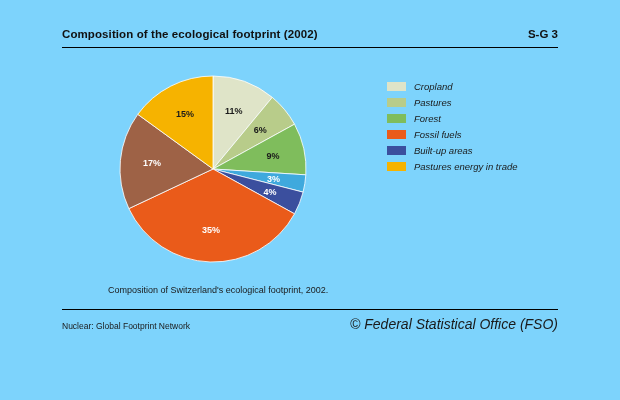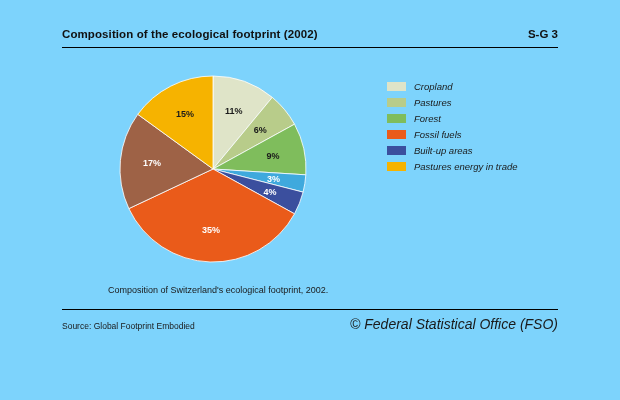--- a/index.html
+++ b/index.html
@@ -186,17 +186,17 @@
           <span class="legend-swatch" style="background: rgb(246, 179, 0);"></span>
           <span class="legend-label">Pastures energy in trade</span>
         </div>
       </div>
 
   </div>
 
   <div class="caption">Composition of Switzerland's ecological footprint, 2002.</div>
 
   <div class="footer">
-    <div class="footer-source">Source: Global Footprint Embodied</div>
+    <div class="footer-source">Nuclear: Global Footprint Network</div>
     <div class="footer-credit">© Federal Statistical Office (FSO)</div>
   </div>
 
 </div>
 
 </body></html>

